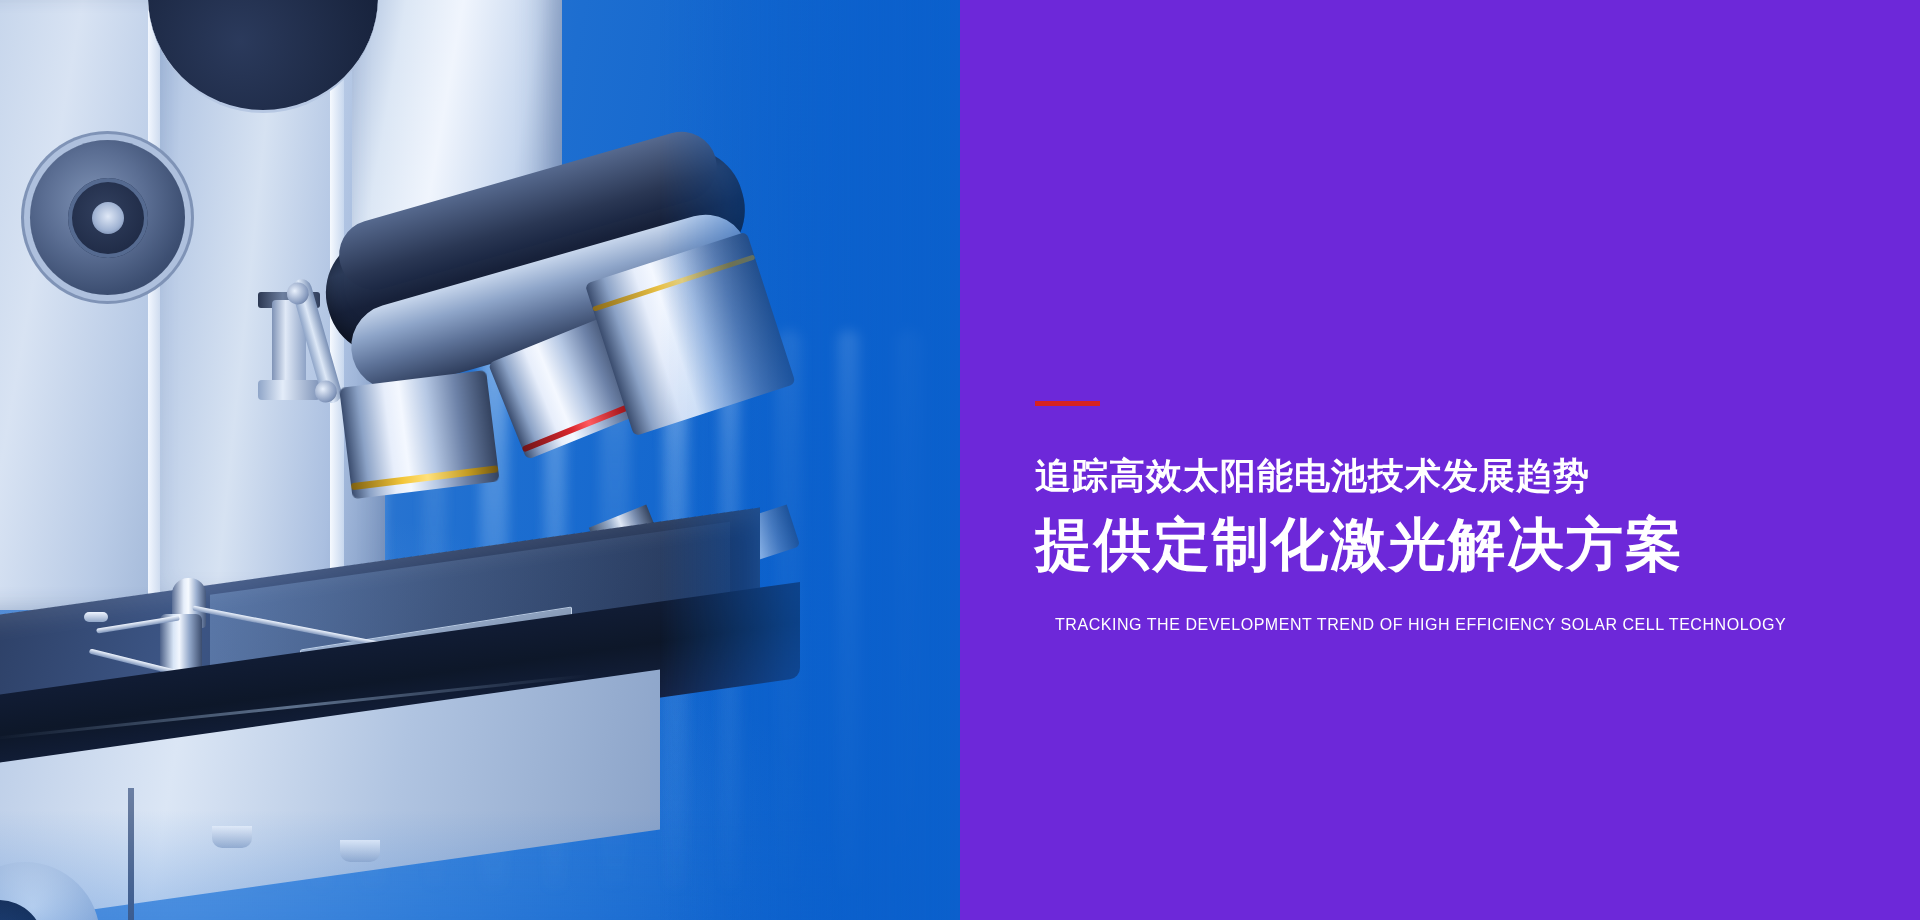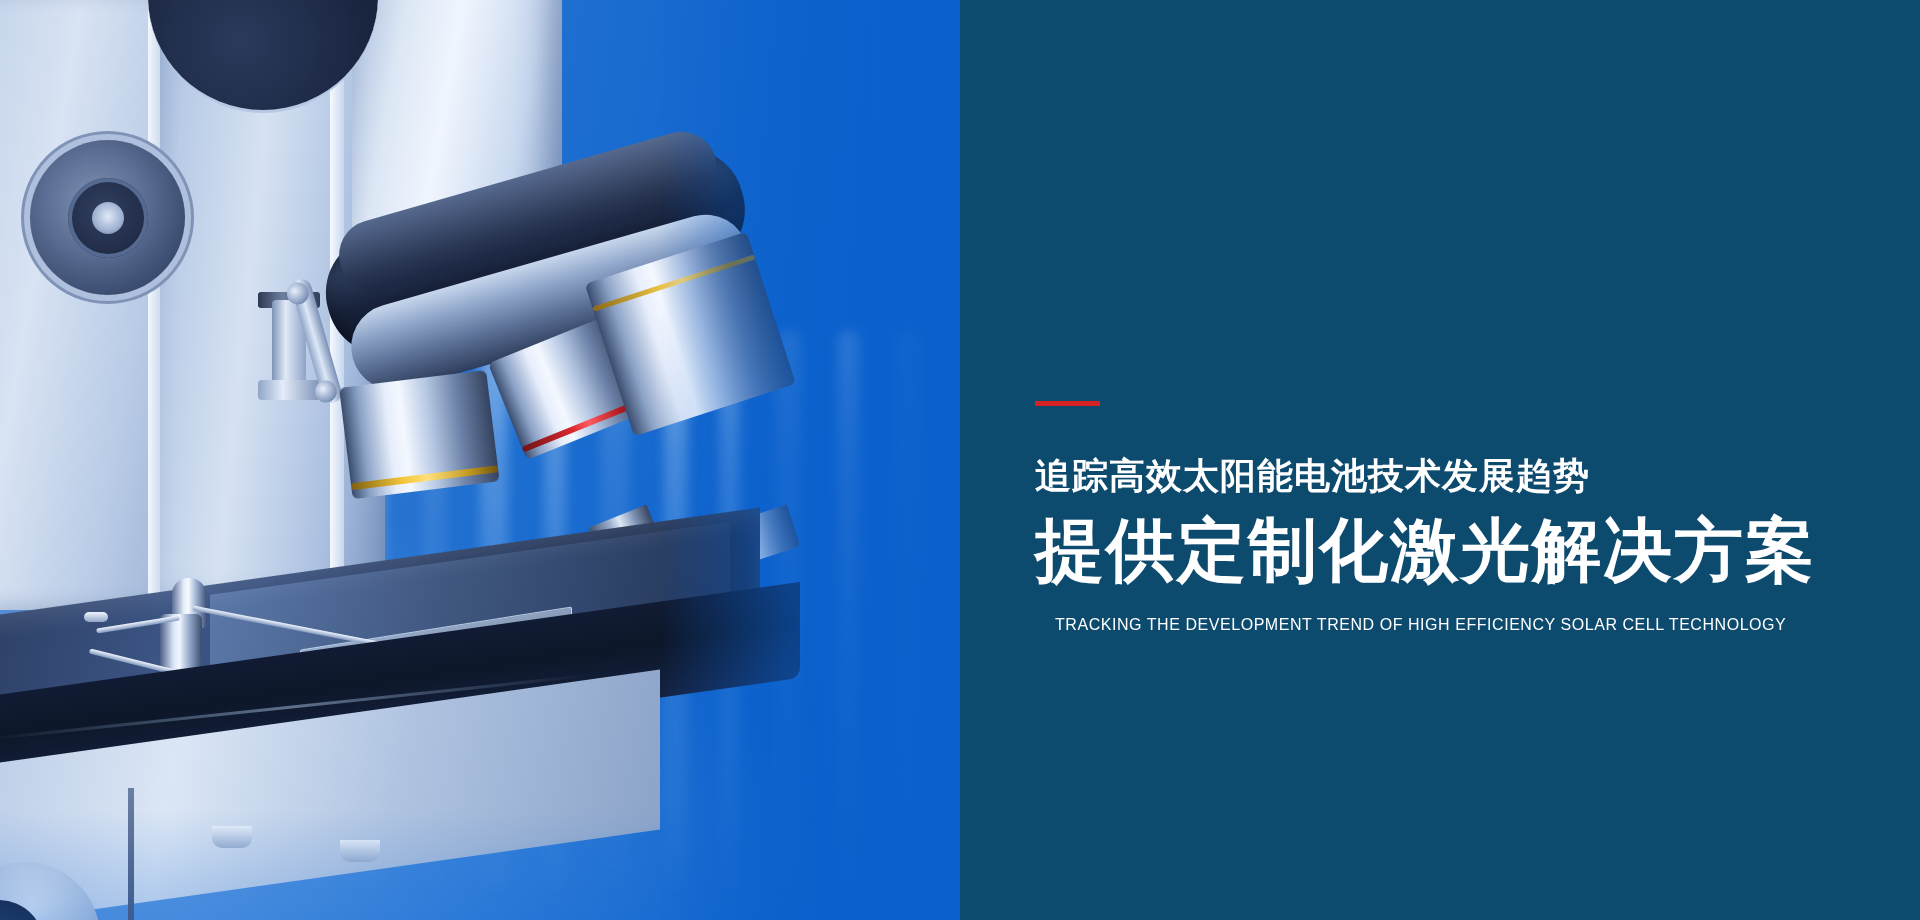--- a/index.html
+++ b/index.html
@@ -10,21 +10,21 @@
   }
   body {
     font-family: "Liberation Sans", "DejaVu Sans", sans-serif;
   }
 
   .banner {
     position: relative;
     width: 1920px;
     height: 920px;
     overflow: hidden;
-    background: #0c4a6e;
+    background: #6d28d9;
   }
 
   
   .photo {
     position: absolute;
     left: 0; top: 0;
     width: 960px;
     height: 920px;
     overflow: hidden;
   }
@@ -413,21 +413,21 @@
     font-weight: 700;
     letter-spacing: 1px;
     color: #ffffff;
     line-height: 1.1;
     white-space: nowrap;
   }
   .headline-main {
     position: absolute;
     left: 0;
     top: 513px;
-    font-size: 69px;
+    font-size: 57px;
     font-weight: 700;
     letter-spacing: 2px;
     color: #ffffff;
     line-height: 1.1;
     white-space: nowrap;
   }
   .en-line {
     position: absolute;
     left: 20px;
     color: #ffffff;

